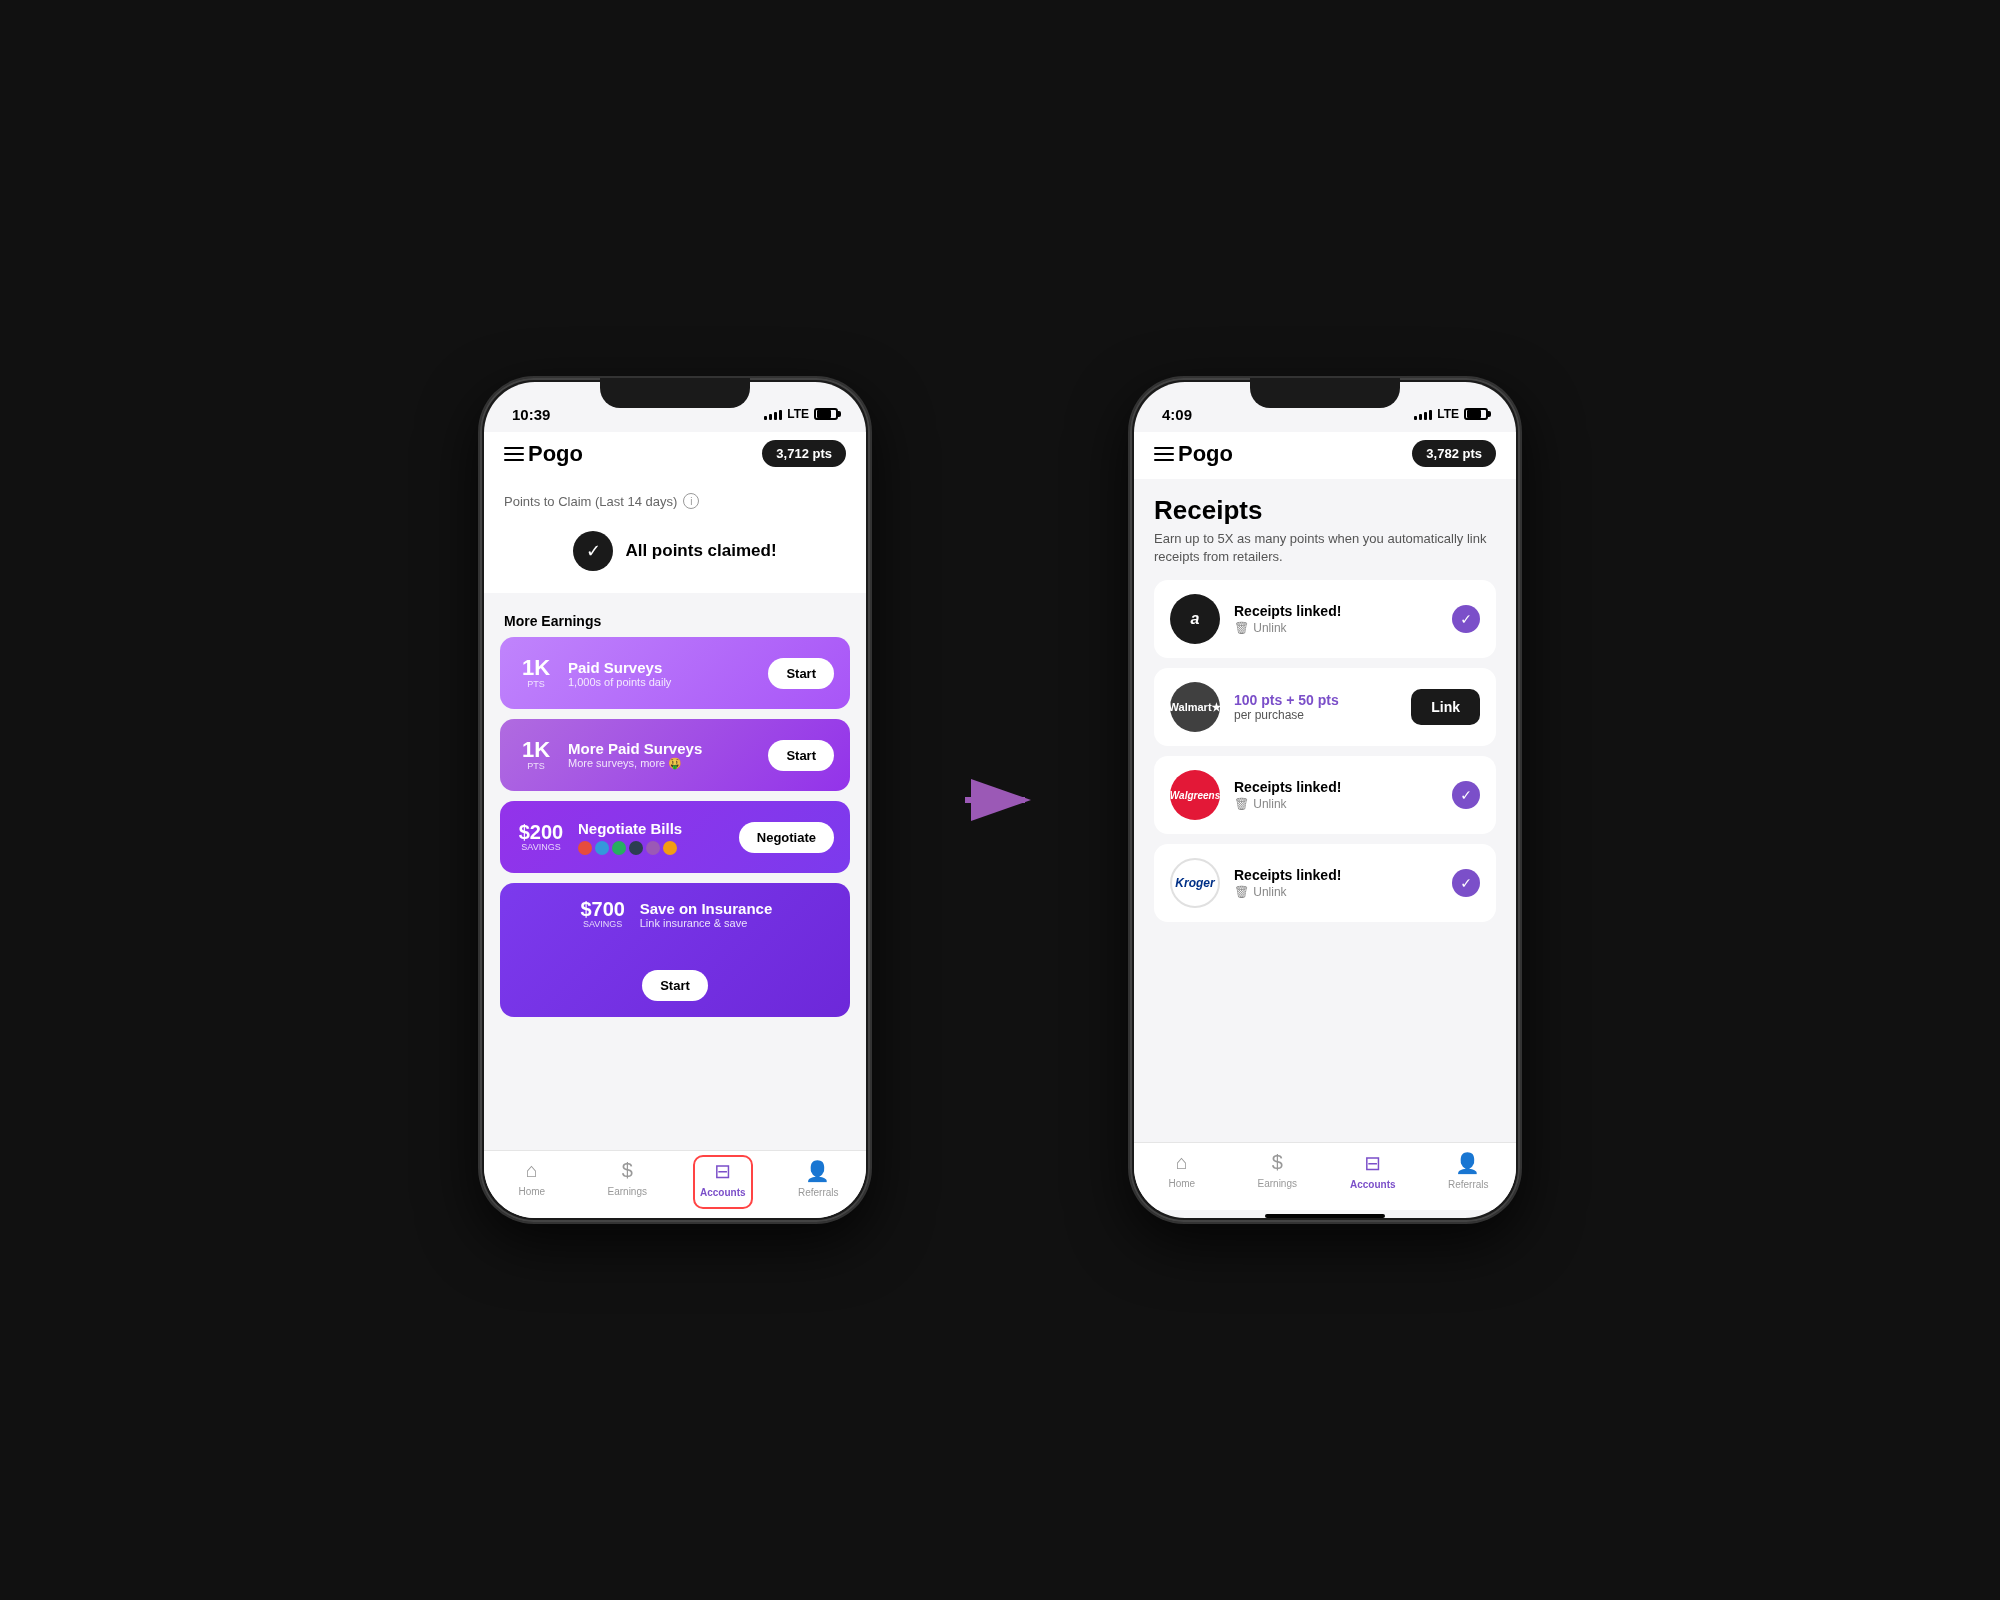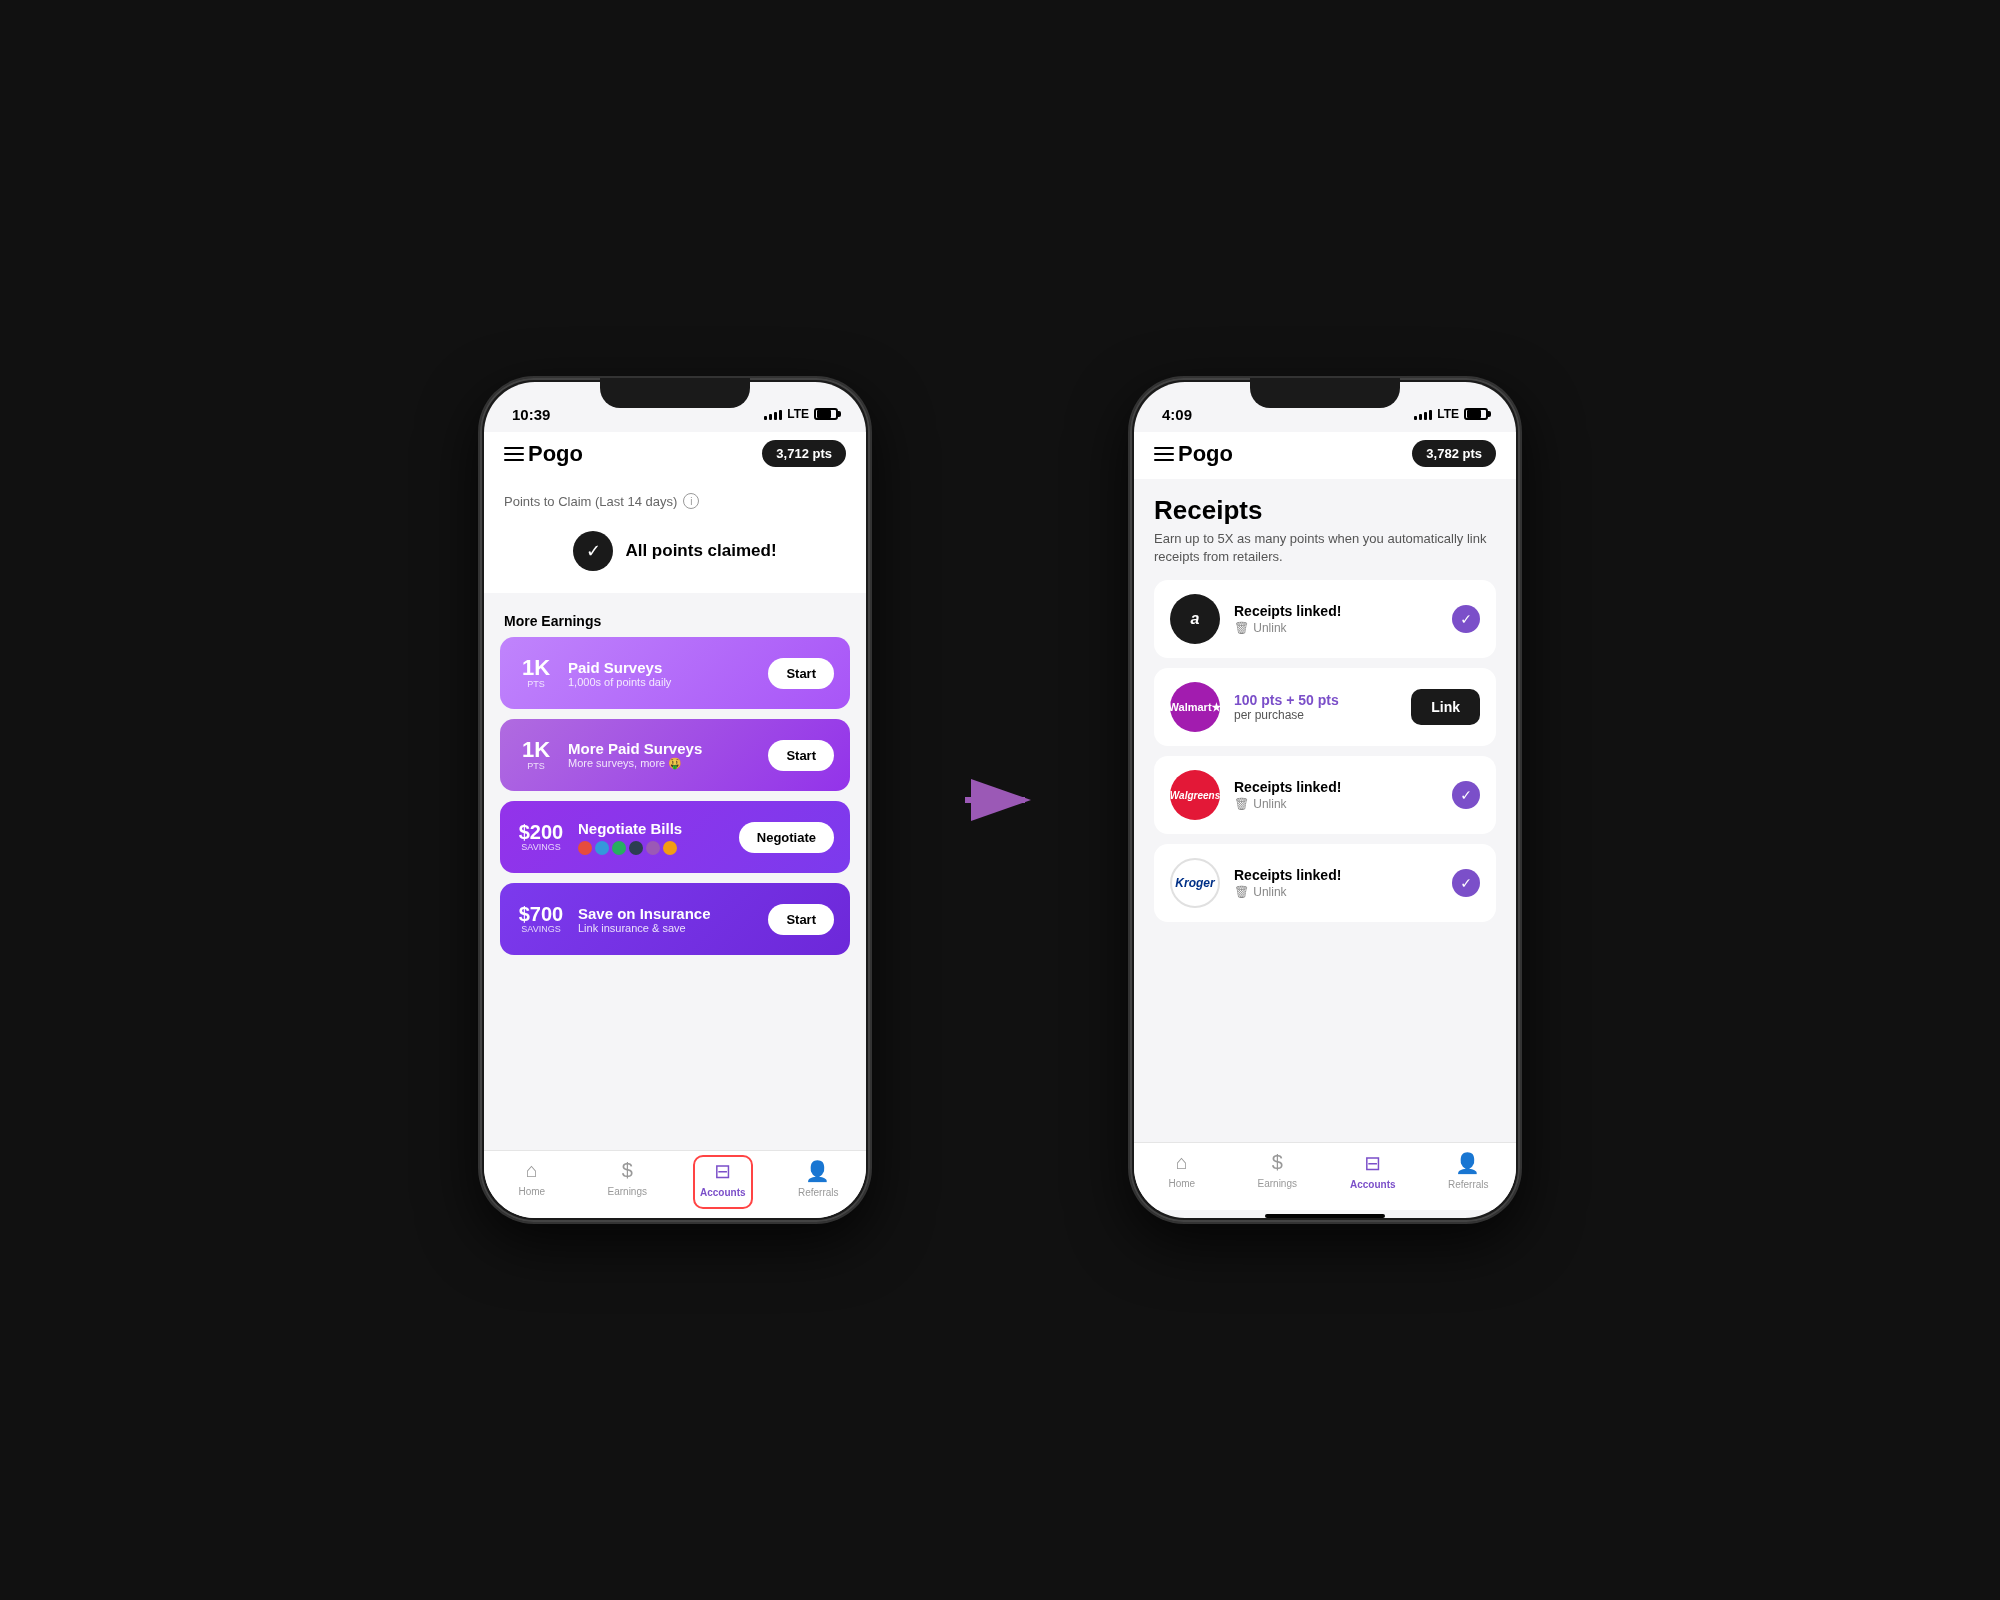--- a/index.html
+++ b/index.html
@@ -271,20 +271,21 @@
       background: linear-gradient(135deg, #b06be0, #9333ea);
     }
     .earning-card.purple-med {
       background: linear-gradient(135deg, #a855f7, #9333ea);
     }
     .earning-card.purple-dark {
       background: linear-gradient(135deg, #9333ea, #7c3aed);
     }
     .earning-card.purple-darker {
       background: linear-gradient(135deg, #7c3aed, #6d28d9);
+      flex-direction: column;
     }
     .card-left {
       display: flex;
       align-items: center;
       gap: 12px;
       flex: 1;
     }
     .pts-badge {
       text-align: center;
       min-width: 40px;
@@ -422,21 +423,21 @@
       border-radius: 50%;
       display: flex;
       align-items: center;
       justify-content: center;
       flex-shrink: 0;
       font-weight: 700;
       font-size: 13px;
       color: #fff;
     }
     .retailer-logo.amazon { background: #1a1a1a; }
-    .retailer-logo.walmart { background: #a21caf; }
+    .retailer-logo.walmart { background: #404040; }
     .retailer-logo.walgreens { background: #e31837; }
     .retailer-logo.kroger { background: #fff; border: 2px solid #e0e0e0; }
     .receipt-info {
       flex: 1;
     }
     .receipt-status {
       font-size: 14px;
       font-weight: 600;
       color: #000;
     }

